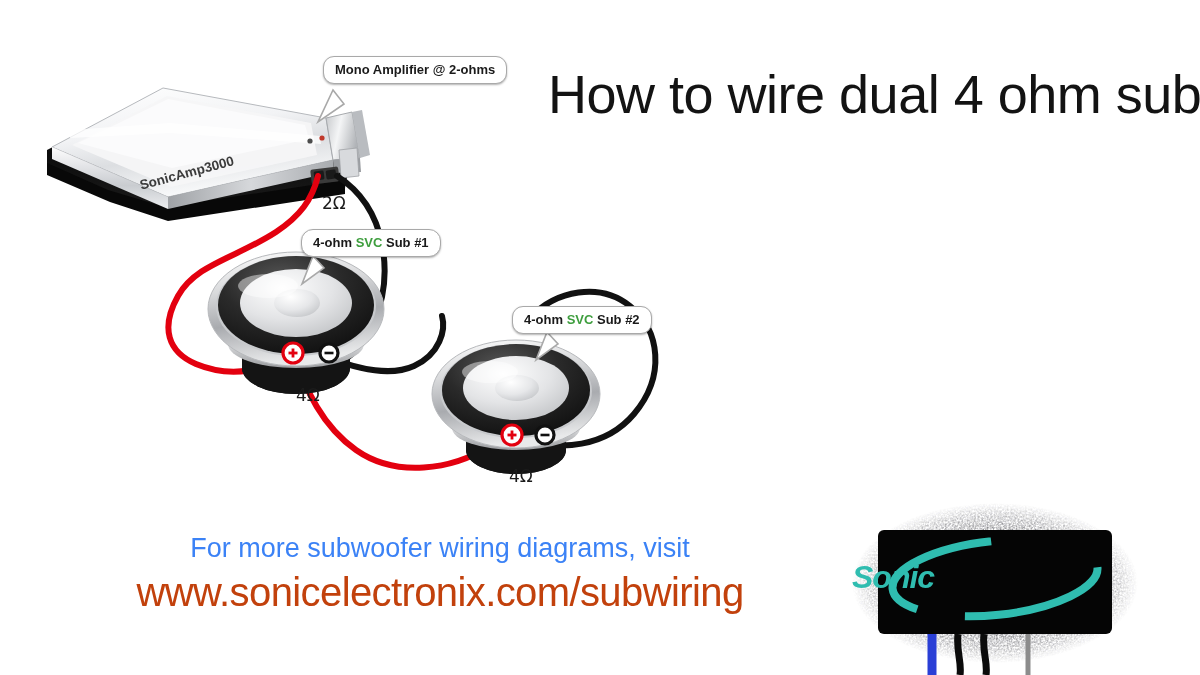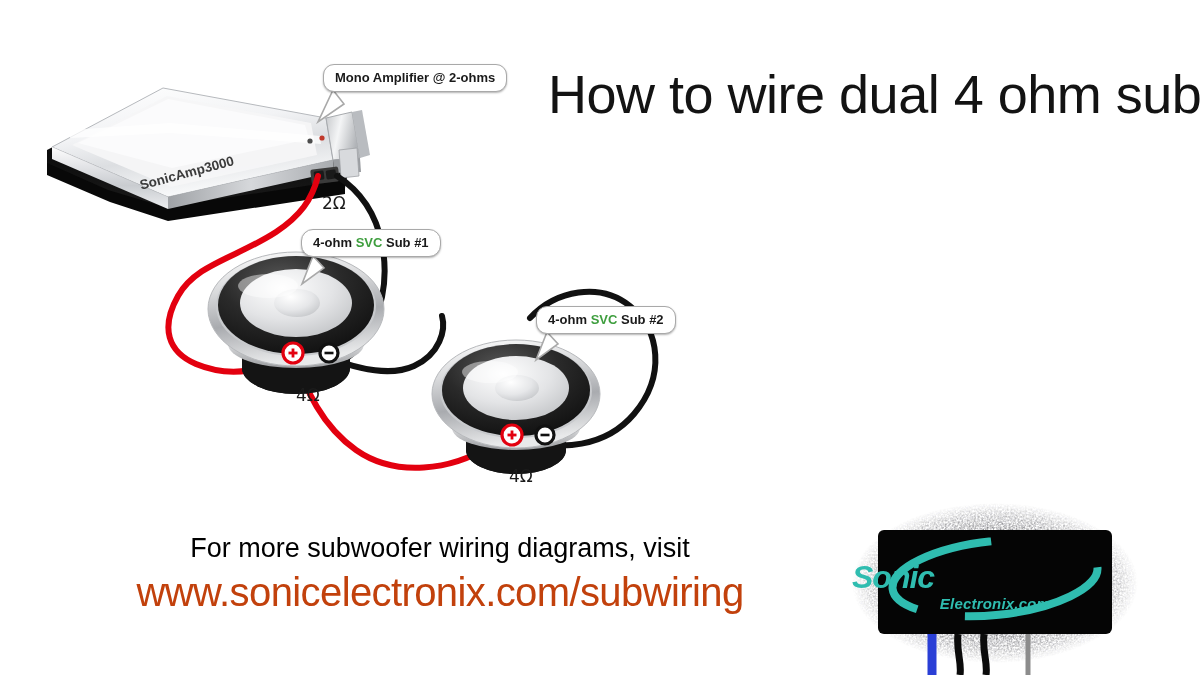--- a/index.html
+++ b/index.html
@@ -44,21 +44,21 @@
     letter-spacing: -0.5px;
   }
 
   
   #footer-line1 {
     left: 0px;
     top: 533px;
     width: 880px;
     text-align: center;
     font-size: 27px;
-    color: #000000;
+    color: #3b82f6;
   }
   #footer-line2 {
     left: 0px;
     top: 570px;
     width: 880px;
     text-align: center;
     font-size: 40px;
     color: #c2410c;
     letter-spacing: -0.6px;
   }
@@ -340,36 +340,35 @@
   </svg>
 
   <div class="htmltext" id="headline">How to wire dual 4 ohm subwoofers to 2 ohms</div>
 
   <div class="htmltext" id="footer-line1">For more subwoofer wiring diagrams, visit</div>
 
   <div class="htmltext" id="footer-line2">www.sonicelectronix.com/subwiring</div>
 
   <div id="amp-name">SonicAmp3000</div>
 
-  <div class="callout" style="left:323px; top:64px;">
+  <div class="callout" style="left:323px; top:56px;">
     <span>Mono Amplifier @ 2-ohms</span>
   </div>
 
   <div class="callout" style="left:301px; top:229px;border-radius:12px;">
     <span>4-ohm </span><span class="svc">SVC</span><span> Sub #1</span>
   </div>
 
-  <div class="callout" style="left:536px; top:306px;">
+  <div class="callout" style="left:512px; top:306px;">
     <span>4-ohm </span><span class="svc">SVC</span><span> Sub #2</span>
   </div>
 
   <div class="ohm" style="left:322px; top:193px;">2Ω</div>
 
   <div class="ohm" style="left:296px; top:385px;">4Ω</div>
 
   <div class="ohm" style="left:509px; top:466px;">4Ω</div>
 
   <div id="logo-wrap">
     <div id="logo-word">Sonic</div>
-    <div id="logo-sub">Electronix.com</div>
   </div>
 
 </div>
 
 </body></html>

